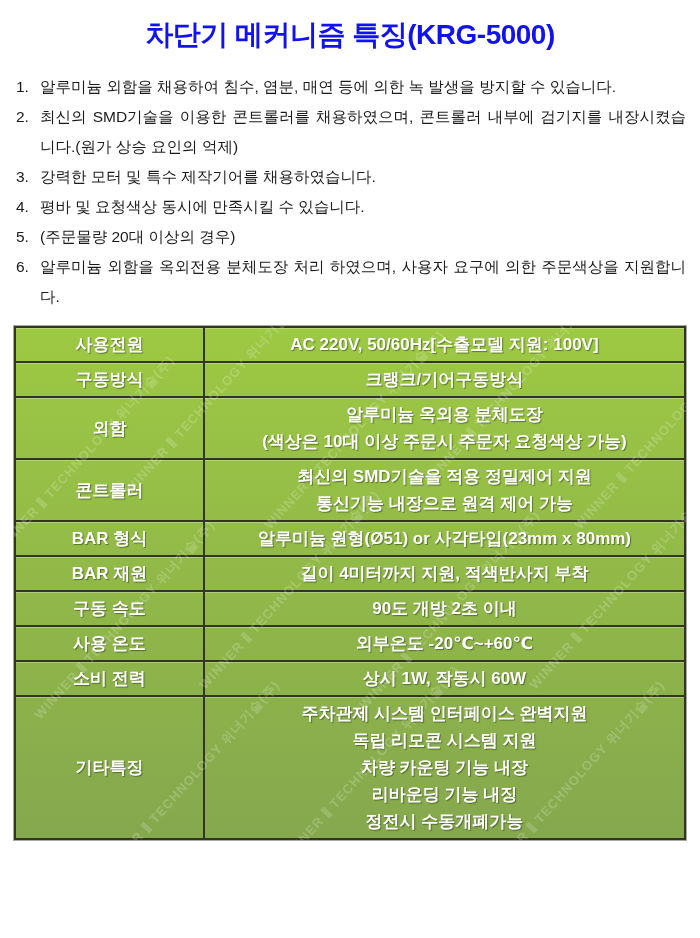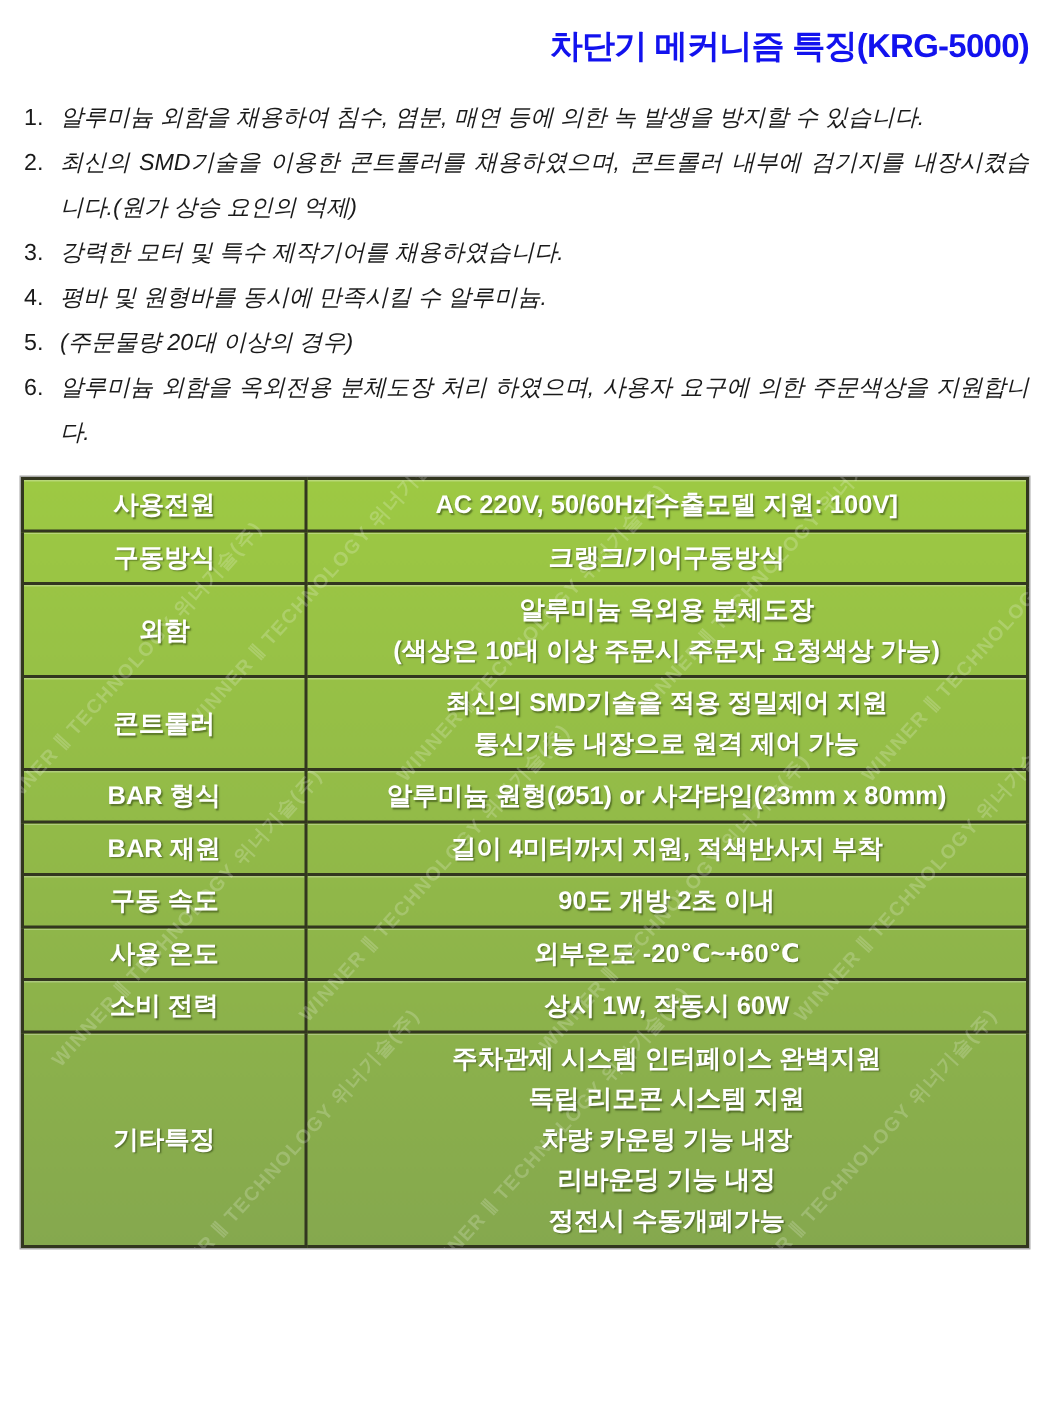--- a/index.html
+++ b/index.html
@@ -14,32 +14,32 @@
   html,body{background:#fff;}
   body{
     width:700px;height:938px;
     font-family:"Liberation Sans","DejaVu Sans",sans-serif;
     color:var(--body-text);
     overflow:hidden;
   }
   .page{width:700px;height:938px;padding:0 14px;background:#fff;}
 
   .doc-title{
-    text-align:right;
-    font-size:22px;
+    text-align:center;
+    font-size:28px;
     font-weight:800;
     color:var(--title-blue);
     letter-spacing:-0.5px;
     padding:16px 0 14px 0;
   }
 
   .features{margin:4px 0 6px 0;}
   .feature{display:flex;font-size:15.5px;line-height:30px;color:var(--body-text);}
   .feature-num{width:26px;flex:none;text-align:left;padding-left:2px;}
-  .feature-body{flex:1;font-style:italic;}
+  .feature-body{flex:1;}
   .ft-line1{text-align:justify;word-break:break-all;}
   .ft-line1.spread{word-spacing:0.55em;letter-spacing:0.06em;}
   .ft-line2:empty{display:none;}
   .ft-line2{text-align:left;}
 
   .table-wrap{position:relative;margin-top:14px;}
   table.spec{
     width:100%;
     border-collapse:collapse;
     background:linear-gradient(180deg,var(--green-top) 0%,var(--green-bottom) 100%);
@@ -117,21 +117,21 @@
     <div class="feature">
       <div class="feature-num">3.</div>
       <div class="feature-body">
         <div class="ft-line1">강력한 모터 및 특수 제작기어를 채용하였습니다.</div>
 
       </div>
     </div>
     <div class="feature">
       <div class="feature-num">4.</div>
       <div class="feature-body">
-        <div class="ft-line1">평바 및 원형바를 동시에 만족시킬 수 알루미늄.</div>
+        <div class="ft-line1">평바 및 요청색상 동시에 만족시킬 수 있습니다.</div>
 
       </div>
     </div>
     <div class="feature">
       <div class="feature-num">5.</div>
       <div class="feature-body">
         <div class="ft-line2">(주문물량 20대 이상의 경우)</div>
       </div>
     </div>
     <div class="feature">

